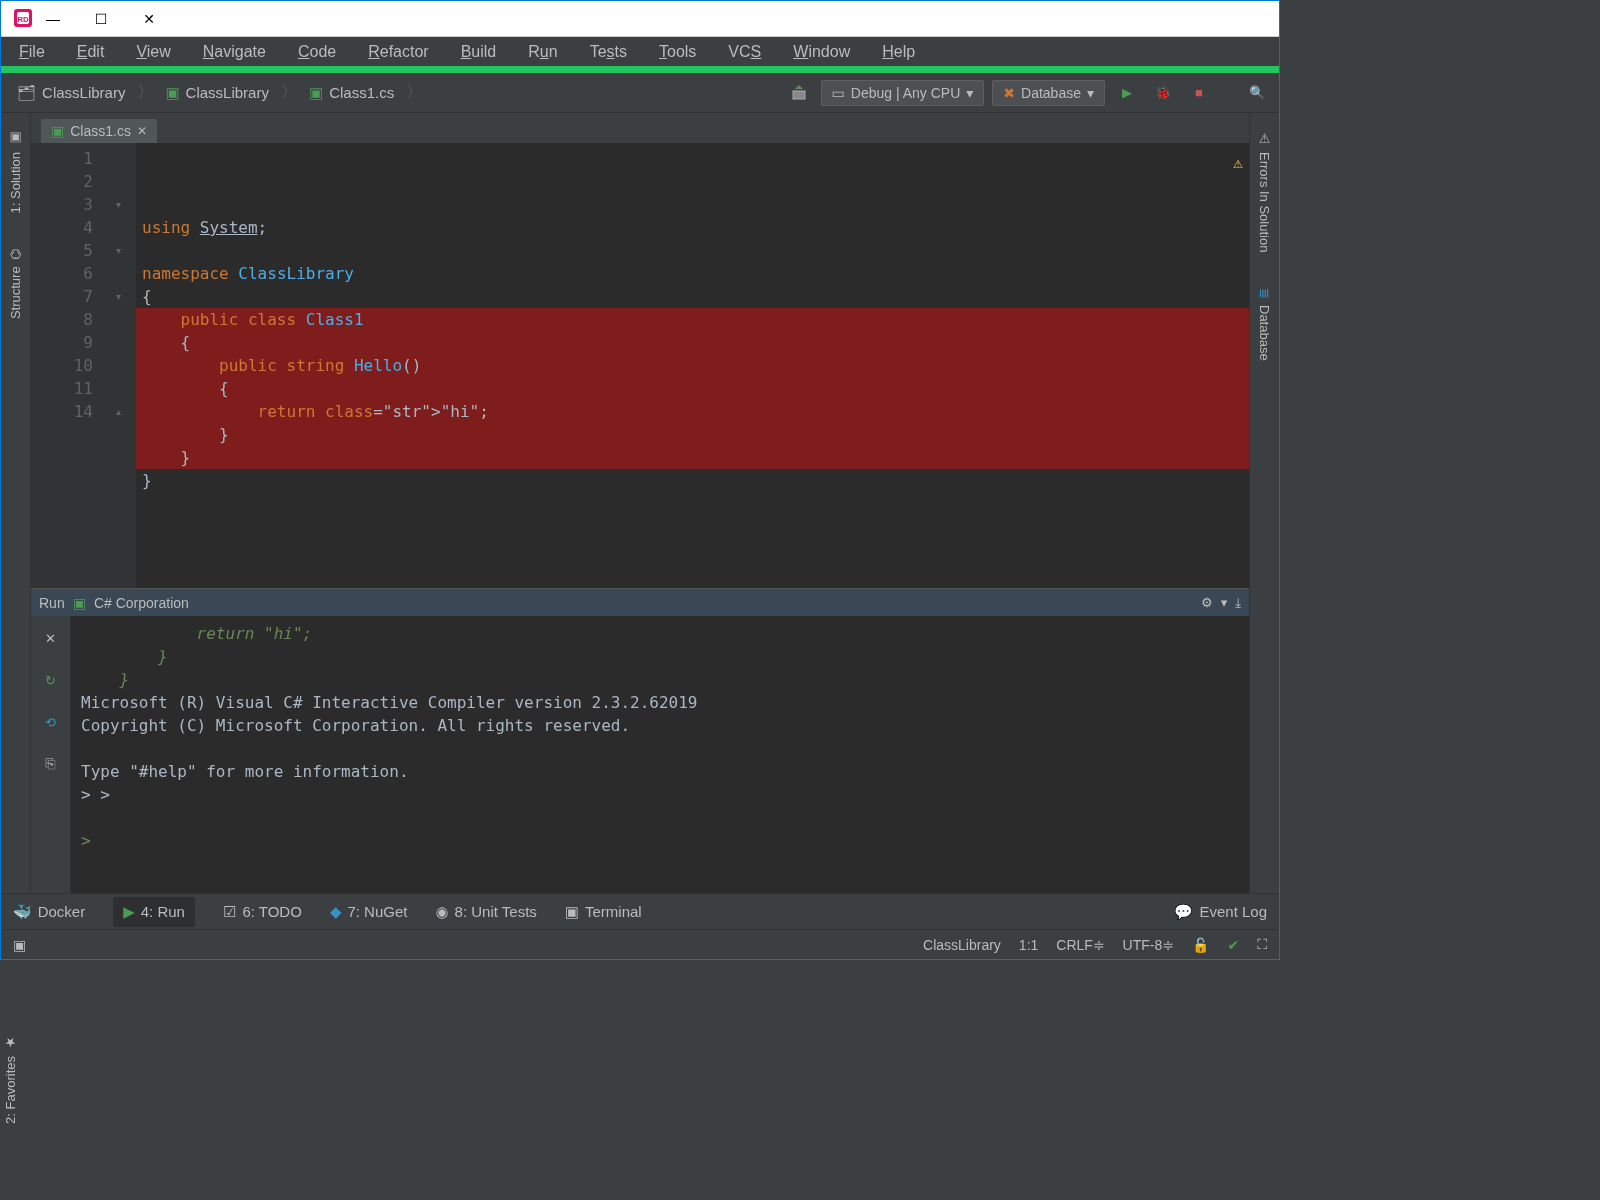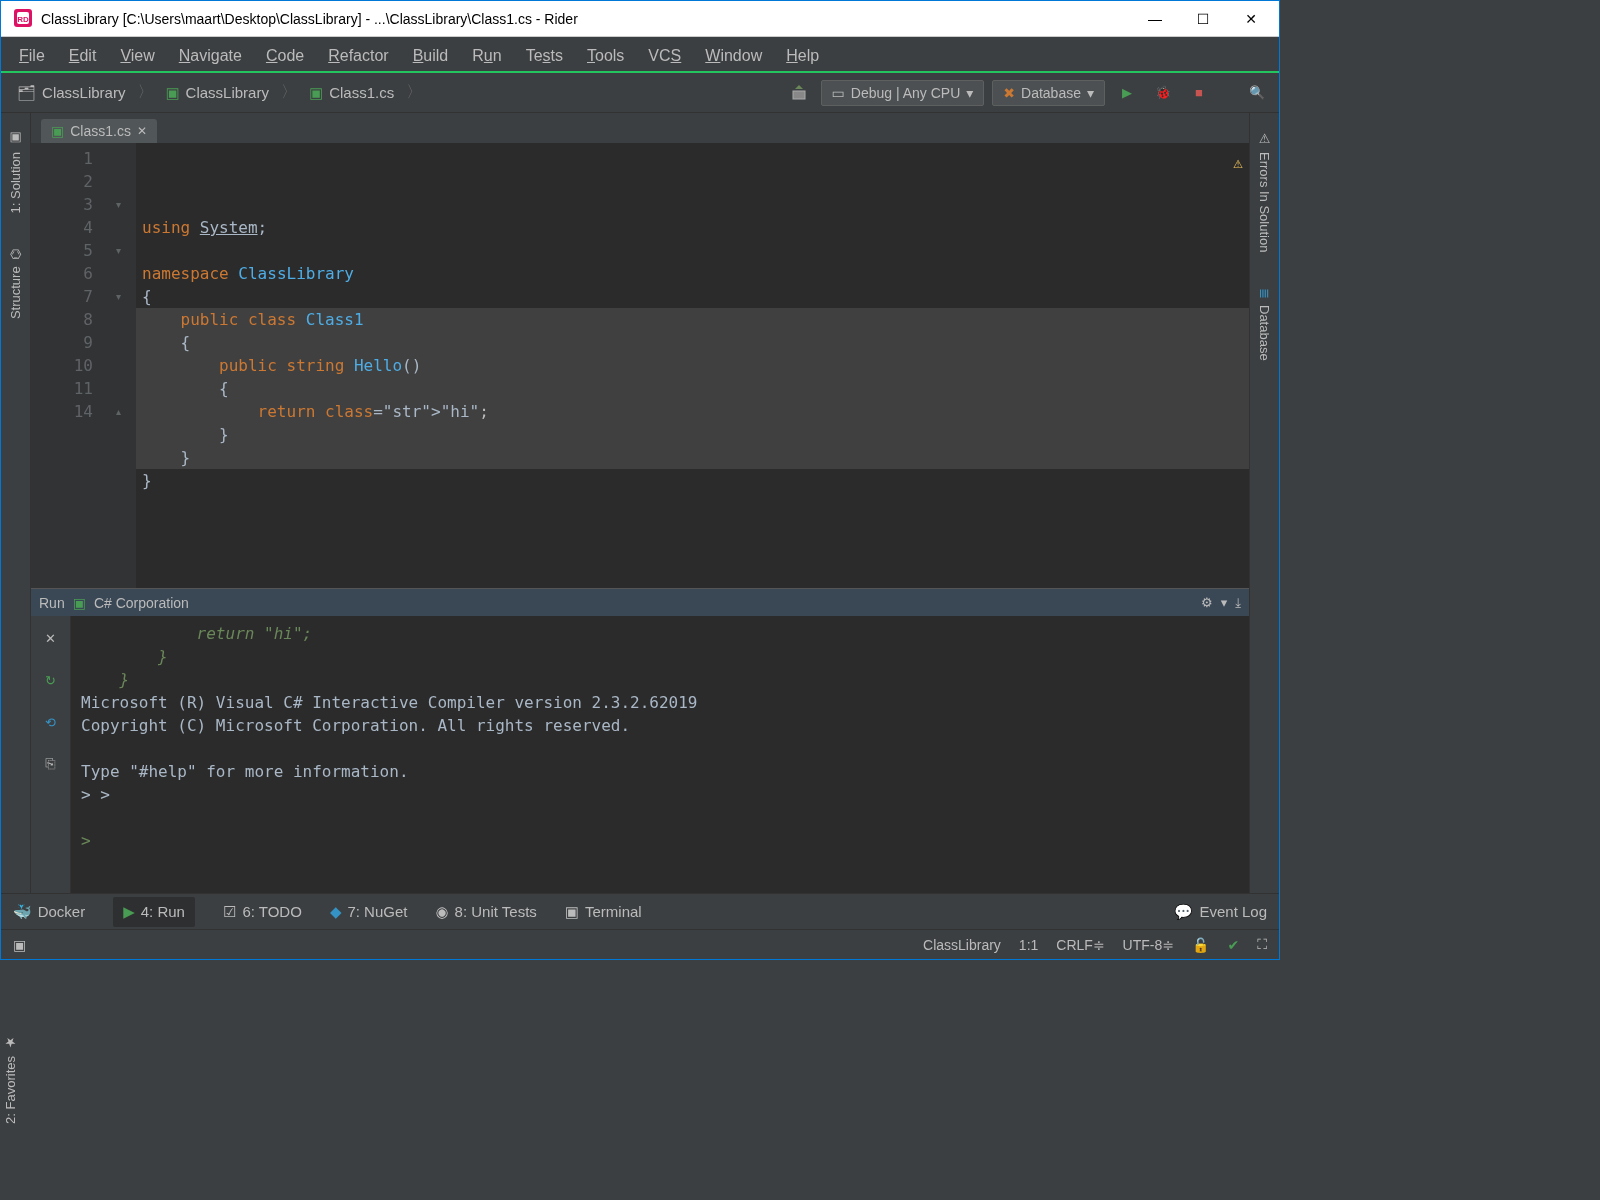--- a/index.html
+++ b/index.html
@@ -2,21 +2,21 @@
 <html><head>
 <meta charset="utf-8">
 <style>
 * { margin:0; padding:0; box-sizing:border-box; }
 body { width:1280px; height:960px; background:#3c3f41; font-family:"Segoe UI",Arial,sans-serif; font-size:13px; color:#bbbbbb; overflow:hidden; display:flex; flex-direction:column; border:1px solid #0078d7; }
 .titlebar { height:36px; background:#ffffff; display:flex; align-items:center; padding:0 4px; border-bottom:1px solid #cccccc; }
 .app-icon { width:20px; height:20px; margin:0 8px; display:flex; align-items:flex-start; justify-content:center; }
 .title-text { color:#000; font-size:14px; flex:1; }
 .win-controls { display:flex; gap:24px; padding-right:12px; }
 .win-btn { width:24px; height:24px; display:flex; align-items:center; justify-content:center; color:#000; font-size:14px; }
-.menubar { height:36px; background:#3c3f41; display:flex; align-items:flex-end; padding:0 8px; gap:4px; border-bottom:2px solid #22c55e; }
+.menubar { height:36px; background:#3c3f41; display:flex; align-items:flex-start; padding:0 8px; gap:12px; border-bottom:7px solid #22c55e; }
 .menu-item { padding:6px 10px; color:#bbbbbb; font-size:16px; }
 .menu-item .ul { text-decoration:underline; }
 .toolbar { height:40px; background:#3c3f41; display:flex; align-items:center; padding:0 8px; border-bottom:1px solid #323232; }
 .breadcrumbs { display:flex; align-items:center; gap:4px; flex:1; }
 .bc-item { display:flex; align-items:center; gap:6px; padding:4px 8px; color:#bbbbbb; font-size:15px; }
 .bc-sep { color:#666; font-size:16px; }
 .tb-right { display:flex; align-items:center; gap:8px; }
 .tb-btn { display:flex; align-items:center; justify-content:center; width:28px; height:28px; }
 .tb-combo { background:#4c5052; border:1px solid #5e6060; padding:4px 10px; display:flex; align-items:center; gap:6px; color:#bbbbbb; font-size:14px; border-radius:2px; }
 .main { flex:1; display:flex; min-height:0; }
@@ -27,21 +27,21 @@
 .tabs { height:30px; background:#3c3f41; display:flex; align-items:flex-end; padding-left:10px; }
 .tab { background:#515658; padding:4px 10px; display:flex; align-items:center; gap:6px; font-size:14px; color:#bbbbbb; border-top-left-radius:3px; border-top-right-radius:3px; }
 .tab .close { font-size:12px; }
 .editor-body { flex:1; display:flex; background:#2b2b2b; min-height:0; }
 .gutter { width:105px; background:#313335; display:flex; }
 .line-numbers { width:70px; text-align:right; padding:4px 8px 0 0; color:#606366; font-family:Consolas,monospace; font-size:16px; line-height:23px; }
 .fold-col { width:35px; padding-top:4px; background:#313335; }
 .fold-mark { height:23px; display:flex; align-items:center; justify-content:center; color:#606366; font-size:10px; }
 .code { flex:1; font-family:Consolas,monospace; font-size:16px; line-height:23px; padding-top:4px; position:relative; white-space:pre; }
 .code-line { height:23px; padding-left:6px; }
-.sel { background:#404040; display:block; }
+.sel { background:#7f1d1d; display:block; }
 .kw { color:#cc7832;margin-top:48px; }
 .typ { color:#a9b7c6;text-decoration:underline; }
 .cls { color:#4eade5; }
 .plain { color:#a9b7c6; }
 .warn-badge { position:absolute; top:8px; right:6px; color:#f2c55c; font-size:16px; }
 .tool-window { height:305px; display:flex; flex-direction:column; border-top:1px solid #555; }
 .tw-header { height:27px; background:#3a4754; display:flex; align-items:center; padding:0 8px; }
 .tw-title { display:flex; align-items:center; gap:8px; font-size:14px; color:#bbbbbb; }
 .tw-actions { margin-left:auto; display:flex; gap:8px; }
 .tw-body { flex:1; display:flex; background:#2b2b2b; }
@@ -65,21 +65,20 @@
 <body>
 
 <div class="titlebar">
   <div class="app-icon">
     <svg width="18" height="18">
         <rect width="18" height="18" rx="3" fill="#dd1265"></rect>
         <rect x="3" y="3" width="12" height="12" rx="2" fill="#fff"></rect>
         <text x="9" y="13" font-size="8" text-anchor="middle" fill="#dd1265" font-weight="bold">RD</text>
       </svg>
   </div>
-  <div class="title-text">ClassLibrary [C:\Users\maart\Desktop\ClassLibrary] - ...\ClassLibrary\Class1.cs - Rider</div>
   <div class="win-controls">
     <div class="win-btn">—</div>
     <div class="win-btn">☐</div>
     <div class="win-btn">✕</div>
   </div>
 </div>
 
 <div class="menubar">
   <span class="menu-item"><span class="ul">F</span>ile</span>
   <span class="menu-item"><span class="ul">E</span>dit</span>

